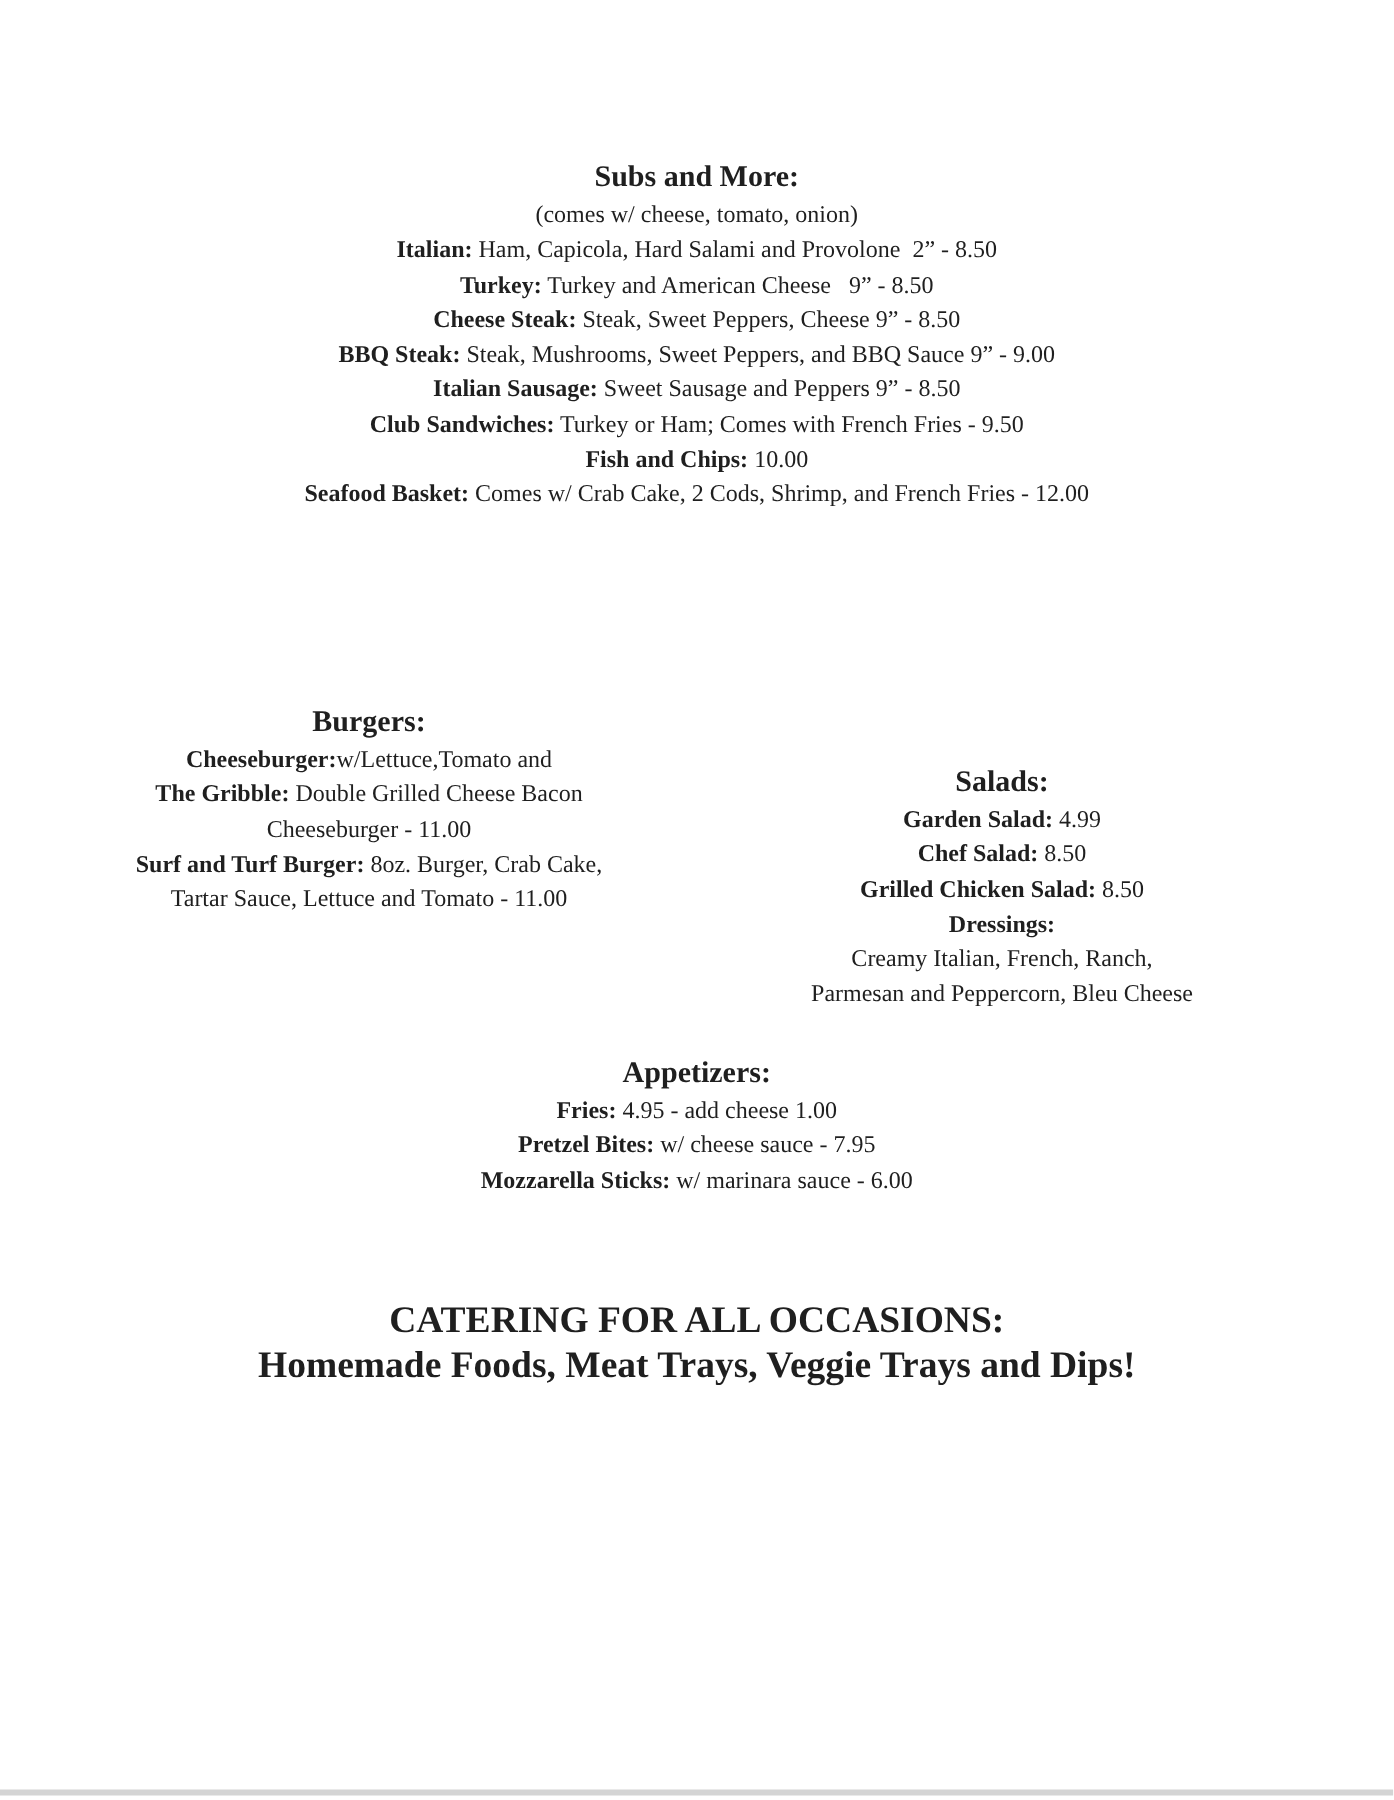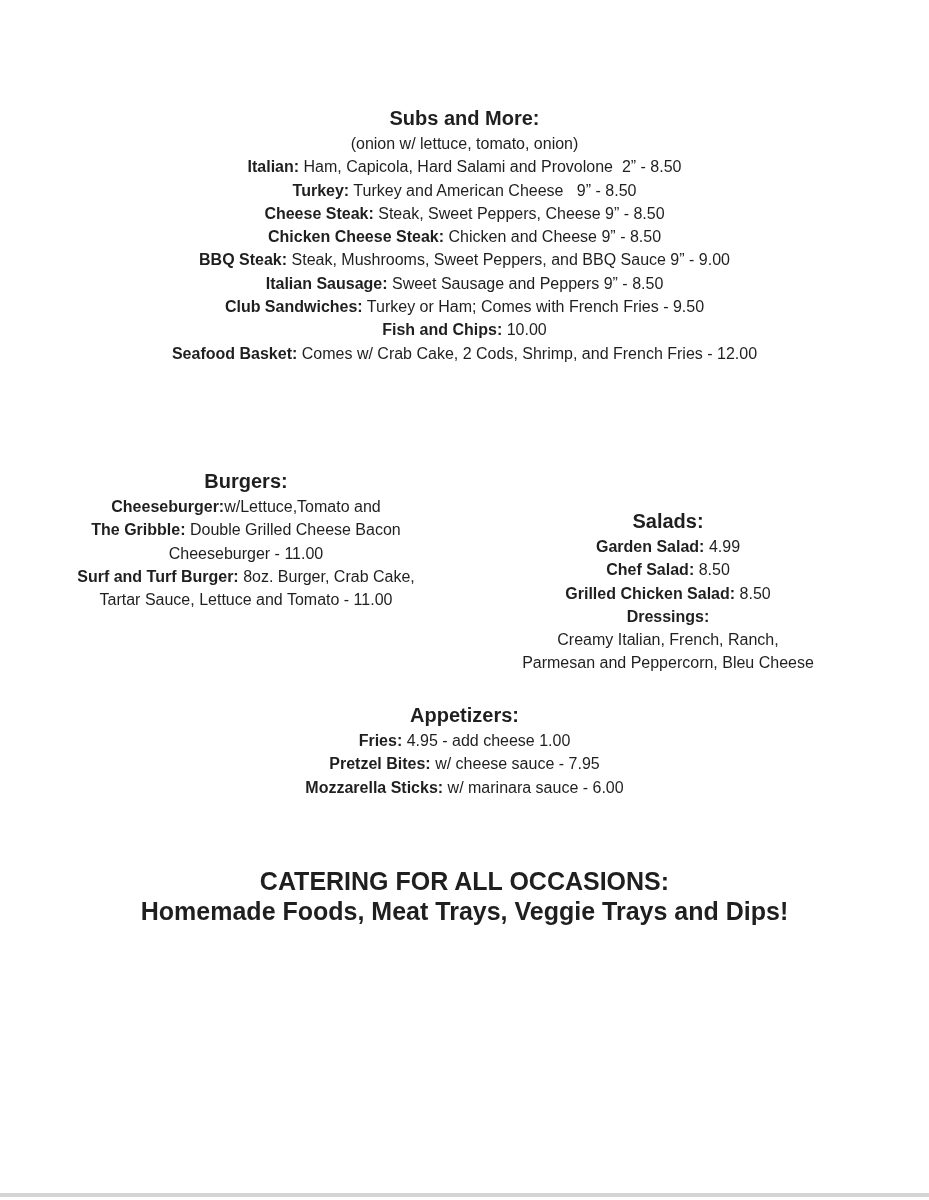--- a/index.html
+++ b/index.html
@@ -5,21 +5,21 @@
   html, body {
     margin: 0;
     padding: 0;
     background: #ffffff;
   }
   .page {
     position: relative;
     width: 929px;
     height: 1200px;
     background: #ffffff;
-    font-family: Liberation Sans, sans-serif;
+    font-family: Liberation Serif, serif;
     color: #1f1f1f;
     overflow: hidden;
   }
   section { position: absolute; }
   .center-block {
     left: 0;
     width: 929px;
     text-align: center;
   }
   .col {
@@ -57,25 +57,24 @@
   }
 </style>
 </head>
 <body>
 
 <div class="page" style="background: rgb(255, 255, 255); color: rgb(31, 31, 31);">
 
   <section class="center-block subs">
     <h2 class="sec-title">Subs and More:</h2>
     <div>
-        <div class="line"><span>(onion w/ lettuce, tomato, onion)</span></div>
+        <div class="line"><span>(comes w/ cheese, tomato, onion)</span></div>
         <div class="line"><strong>Italian:</strong><span> Ham, Capicola, Hard Salami and Provolone  2” - 8.50</span></div>
         <div class="line"><strong>Turkey:</strong><span> Turkey and American Cheese   9” - 8.50</span></div>
         <div class="line"><strong>Cheese Steak:</strong><span> Steak, Sweet Peppers, Cheese 9” - 8.50</span></div>
-        <div class="line"><strong>Chicken Cheese Steak:</strong><span> Chicken and Cheese 9” - 8.50</span></div>
         <div class="line"><strong>BBQ Steak:</strong><span> Steak, Mushrooms, Sweet Peppers, and BBQ Sauce 9” - 9.00</span></div>
         <div class="line"><strong>Italian Sausage:</strong><span> Sweet Sausage and Peppers 9” - 8.50</span></div>
         <div class="line"><strong>Club Sandwiches:</strong><span> Turkey or Ham; Comes with French Fries - 9.50</span></div>
         <div class="line"><strong>Fish and Chips:</strong><span> 10.00</span></div>
         <div class="line"><strong>Seafood Basket:</strong><span> Comes w/ Crab Cake, 2 Cods, Shrimp, and French Fries - 12.00</span></div>
       </div>
   </section>
 
   <section class="col burgers">
     <h2 class="sec-title">Burgers:</h2>

